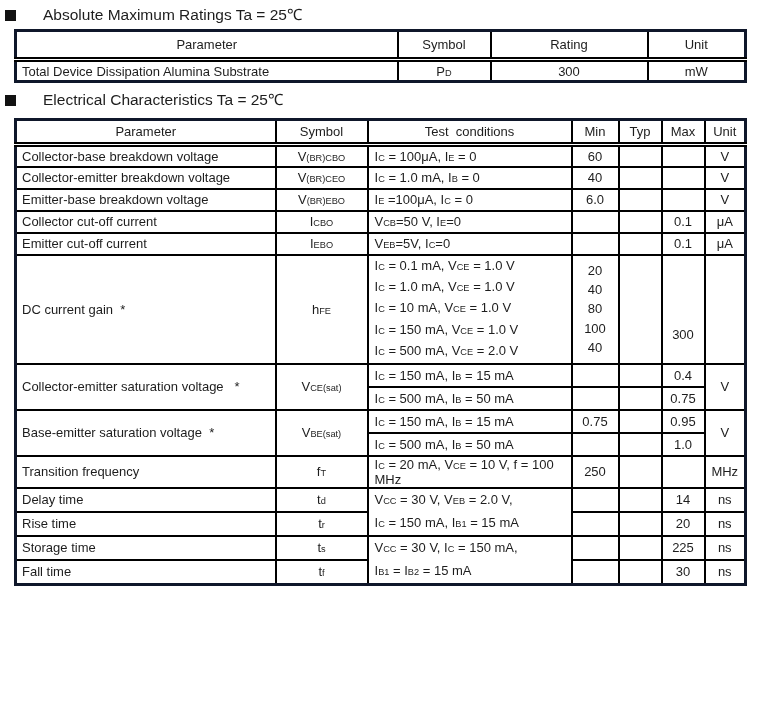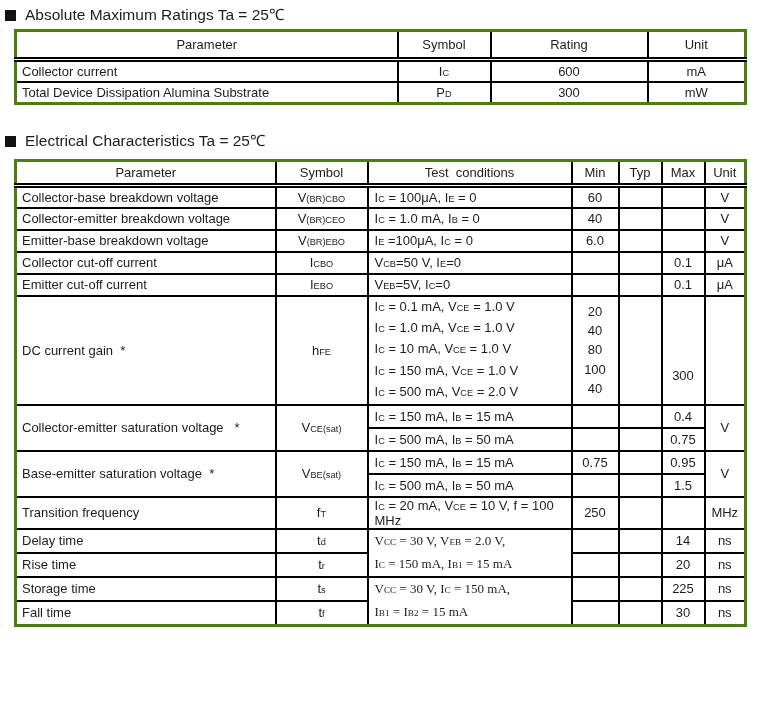--- a/index.html
+++ b/index.html
@@ -11,39 +11,39 @@
     width: 757px;
     height: 716px;
     overflow: hidden;
     font-family: "Liberation Sans", sans-serif;
     color: #1d1d1d;
     -webkit-font-smoothing: antialiased;
   }
   .section-header {
     display: flex;
     align-items: center;
-    gap: 9px;
+    gap: 27px;
     margin-left: 5px;
     font-size: 15.5px;
     line-height: 20px;
     text-align: center;
   }
   .section-header.first { margin-top: 5px; }
-  .section-header.second { margin-top: 26px; }
+  .section-header.second { margin-top: 7px; }
   .bullet {
     width: 11px;
     height: 11px;
     background: #121212;
     flex: 0 0 auto;
   }
   table {
     border-collapse: collapse;
     table-layout: fixed;
     margin-left: 14px;
-    border: 3px solid #4d7c0f;
+    border: 3px solid #0f172a;
   }
   #abs-table { margin-top: 4px; }
   #elec-table { margin-top: 8px; }
   th, td {
     border: 2px solid #000;
     padding: 0;
     font-size: 13px;
     font-weight: 400;
     overflow: hidden;
     vertical-align: middle;
@@ -60,21 +60,21 @@
     white-space: pre-line;
   }
   .center { text-align: center; white-space: pre; }
   .sb { font-size: 71%; }
   .h29 { height: 29px; }
   .h25 { height: 25px; }
   .h22 { height: 22px; }
   .h23 { height: 23px; }
   .h97 { height: 97px; }
   .lh19 { line-height: 19.4px; }
-  .lh22 { line-height: 22px; font-family: Liberation Serif, serif; }
+  .lh22 { line-height: 22px; }
   .max-low {
     vertical-align: bottom;
     padding-bottom: 21px;
     text-align: center;
   }
 </style>
 </head>
 <body>
 
 <div class="section-header first">
@@ -91,26 +91,20 @@
   </colgroup>
   <thead>
     <tr class="h29">
       <th class="center">Parameter</th>
       <th class="center">Symbol</th>
       <th class="center">Rating</th>
       <th class="center">Unit</th>
     </tr>
   </thead>
   <tbody>
-    <tr class="h22">
-      <td class="left">Collector current</td>
-      <td class="center">I<span class="sb">C</span></td>
-      <td class="center">600</td>
-      <td class="center">mA</td>
-    </tr>
     <tr class="h22">
       <td class="left">Total Device Dissipation Alumina Substrate</td>
       <td class="center">P<span class="sb">D</span></td>
       <td class="center">300</td>
       <td class="center">mW</td>
     </tr>
   </tbody>
 </table>
 
 <div class="section-header second">
@@ -223,21 +217,21 @@
       <td class="cond">I<span class="sb">C</span> = 150 mA, I<span class="sb">B</span> = 15 mA</td>
       <td class="center">0.75</td>
       <td class="center"></td>
       <td class="center">0.95</td>
       <td class="center" rowspan="2">V</td>
     </tr>
     <tr class="h23">
       <td class="cond">I<span class="sb">C</span> = 500 mA, I<span class="sb">B</span> = 50 mA</td>
       <td class="center"></td>
       <td class="center"></td>
-      <td class="center">1.5</td>
+      <td class="center">1.0</td>
     </tr>
     <tr class="h23">
       <td class="left">Transition frequency</td>
       <td class="center">f<span class="sb">T</span></td>
       <td class="cond">I<span class="sb">C</span> = 20 mA, V<span class="sb">CE</span> = 10 V, f = 100 MHz</td>
       <td class="center">250</td>
       <td class="center"></td>
       <td class="center"></td>
       <td class="center">MHz</td>
     </tr>

